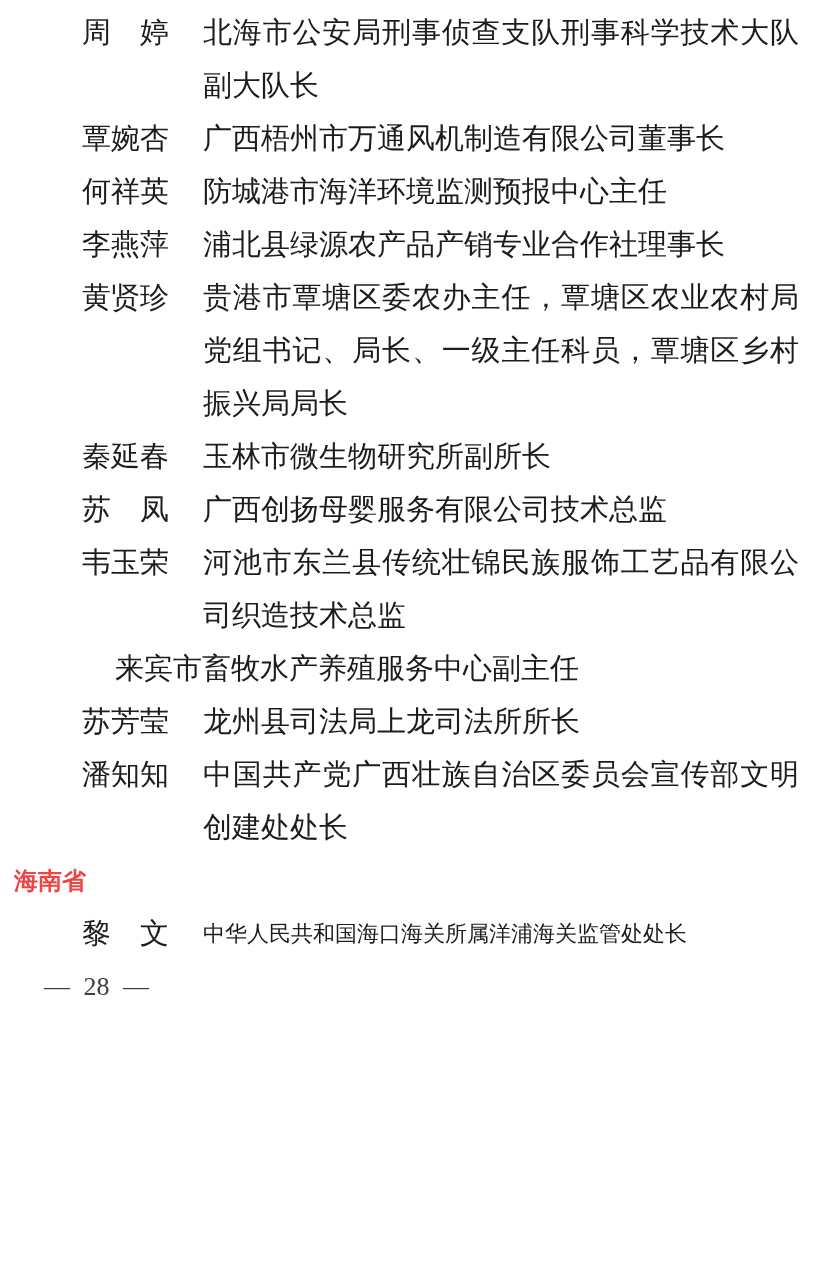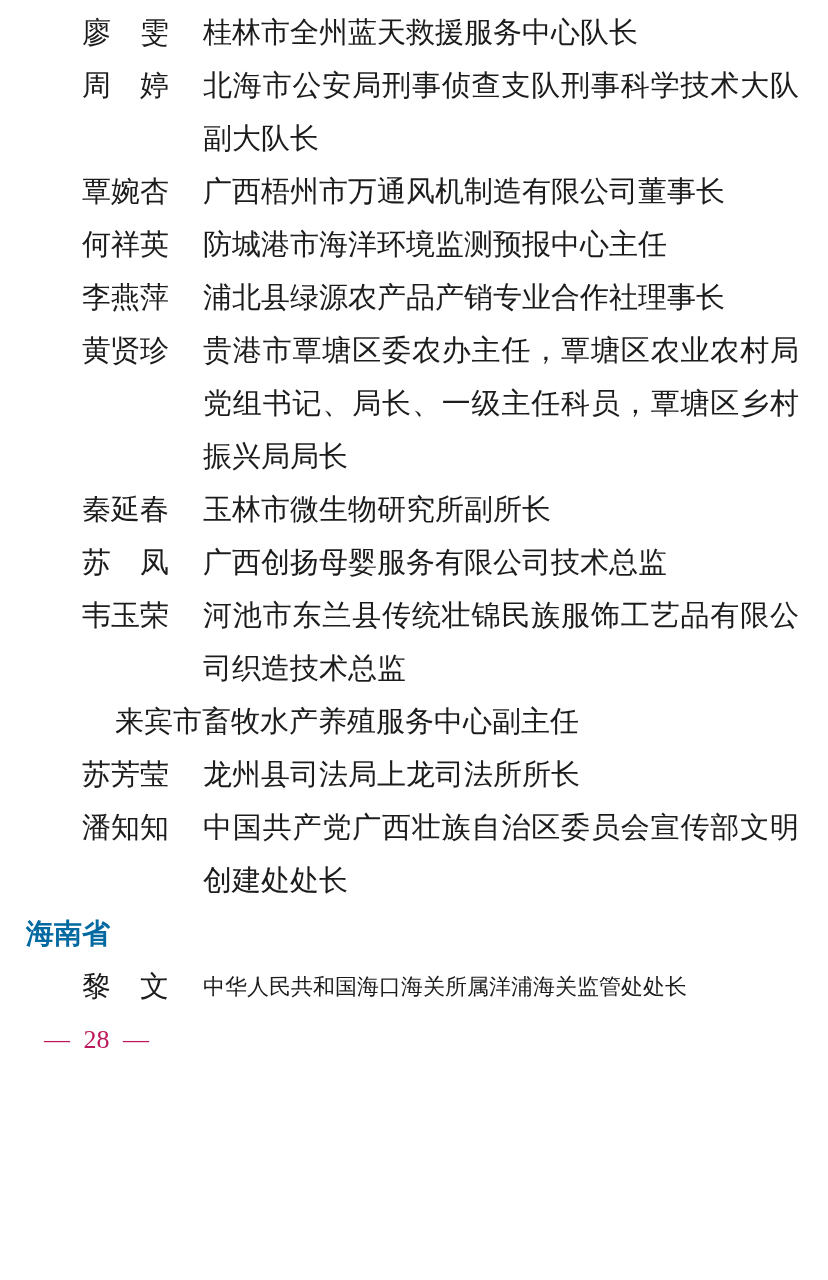--- a/index.html
+++ b/index.html
@@ -37,45 +37,41 @@
     text-align: justify;
     text-justify: inter-character;
   }
   .title.condensed {
     font-size: 22px;
     white-space: nowrap;
     width: auto;
     max-width: 600px;
   }
   .section-header {
-    padding-left: 26px;
+    padding-left: 14px;
     font-family: "Liberation Sans", "DejaVu Sans", sans-serif;
     font-weight: 700;
-    font-size: 28px;
+    font-size: 24px;
     line-height: 53px;
-    color: #0369a1;
+    color: #ef4444;
   }
   .page-number {
     padding-left: 44px;
     font-size: 26px;
     line-height: 53px;
     word-spacing: 7px;
-    color: #be185d;
+    color: #404040;
   }
 </style>
 </head>
 <body>
 
 <div class="page">
 
   <div class="honoree-list">
-    <div class="row">
-      <span class="name">廖　雯</span>
-      <span class="title">桂林市全州蓝天救援服务中心队长</span>
-    </div>
     <div class="row">
       <span class="name">周　婷</span>
       <span class="title">北海市公安局刑事侦查支队刑事科学技术大队副大队长</span>
     </div>
     <div class="row">
       <span class="name">覃婉杏</span>
       <span class="title">广西梧州市万通风机制造有限公司董事长</span>
     </div>
     <div class="row">
       <span class="name">何祥英</span>

